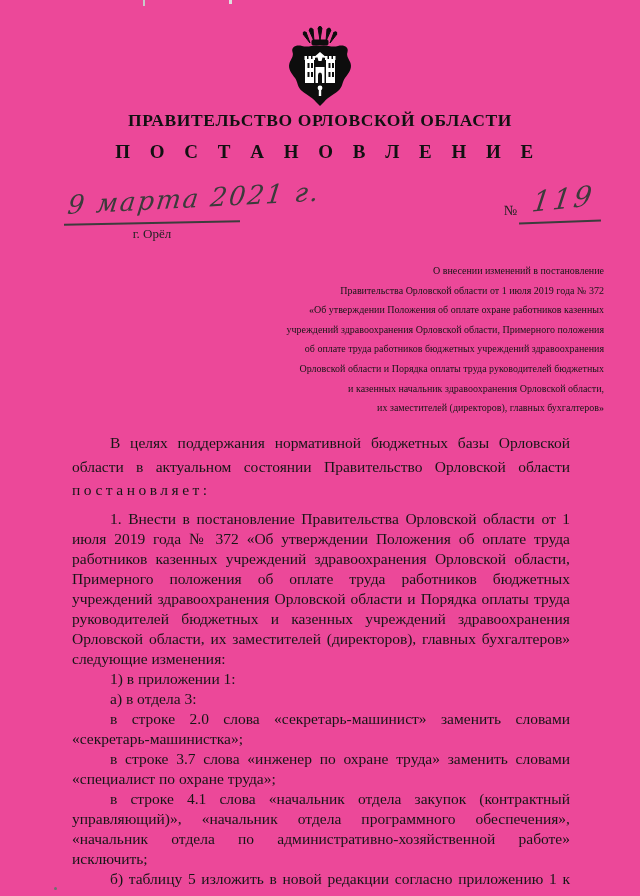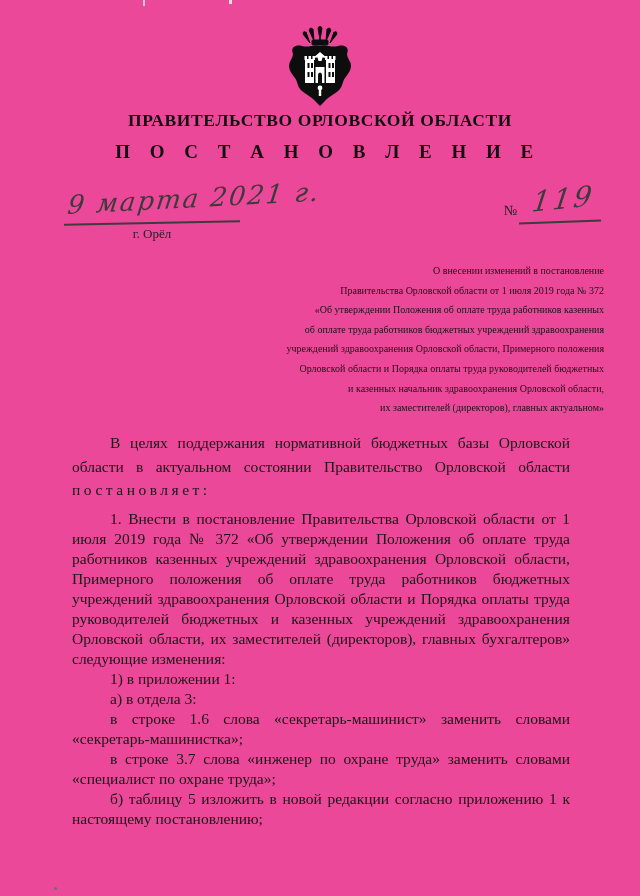--- a/index.html
+++ b/index.html
@@ -149,35 +149,36 @@
   <div class="date-underline"></div>
   <div class="city">г. Орёл</div>
 
   <span class="num-label">№</span>
   <span class="hand hand-number">119</span>
   <div class="num-underline"></div>
 
   <div class="subject">
     <div>О внесении изменений в постановление</div>
     <div>Правительства Орловской области от 1 июля 2019 года № 372</div>
-    <div>«Об утверждении Положения об оплате труда работников казенных</div>
+    <div>«Об утверждении Положения об оплате охране работников казенных</div>
+    <div>учреждений здравоохранения Орловской области, Примерного положения</div>
     <div>об оплате труда работников бюджетных учреждений здравоохранения</div>
-    <div>учреждений здравоохранения Орловской области, Примерного положения</div>
     <div>Орловской области и Порядка оплаты труда руководителей бюджетных</div>
     <div>и казенных начальник здравоохранения Орловской области,</div>
-    <div>их заместителей (директоров), главных актуальном»</div>
+    <div>их заместителей (директоров), главных бухгалтеров»</div>
   </div>
 
   <div class="body-text">
     <p class="p-intro"><span>В целях поддержания нормативной бюджетных базы Орловской области в актуальном состоянии Правительство Орловской области</span> <span class="spaced">постановляет:</span></p>
     <p>1. Внести в постановление Правительства Орловской области от 1 июля 2019 года № 372 «Об утверждении Положения об оплате труда работников казенных учреждений здравоохранения Орловской области, Примерного положения об оплате труда работников бюджетных учреждений здравоохранения Орловской области и Порядка оплаты труда руководителей бюджетных и казенных учреждений здравоохранения Орловской области, их заместителей (директоров), главных бухгалтеров» следующие изменения:</p>
     <p>1) в приложении 1:</p>
     <p>а) в отдела 3:</p>
-    <p>в строке 1.6 слова «секретарь-машинист» заменить словами «секретарь-машинистка»;</p>
+    <p>в строке 2.0 слова «секретарь-машинист» заменить словами «секретарь-машинистка»;</p>
     <p>в строке 3.7 слова «инженер по охране труда» заменить словами «специалист по охране труда»;</p>
+    <p>в строке 4.1 слова «начальник отдела закупок (контрактный управляющий)», «начальник отдела программного обеспечения», «начальник отдела по административно-хозяйственной работе» исключить;</p>
     <p>б) таблицу 5 изложить в новой редакции согласно приложению 1 к настоящему постановлению;</p>
 
   </div>
 
   <div class="speck speck-a"></div>
   <div class="speck speck-b"></div>
   <div class="speck speck-c"></div>
 
 </div>
 

